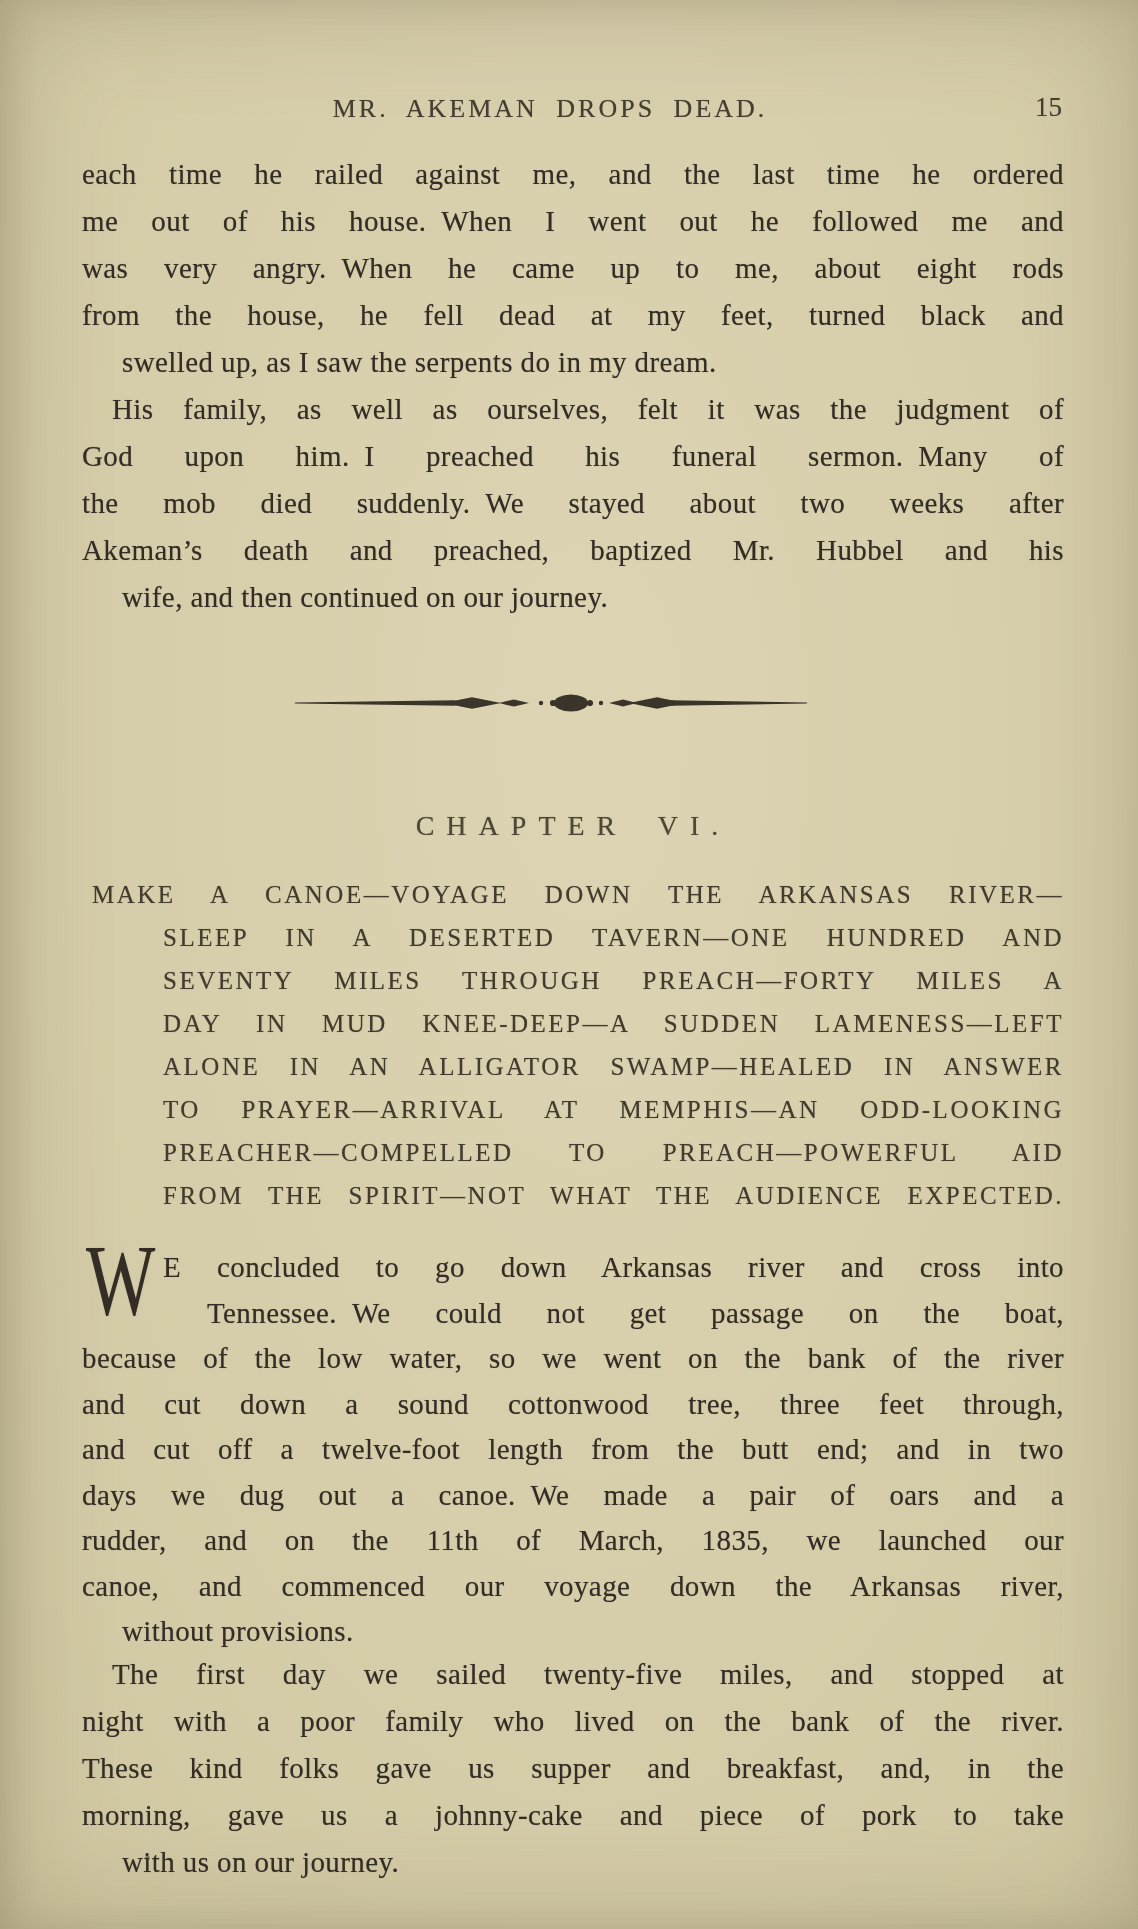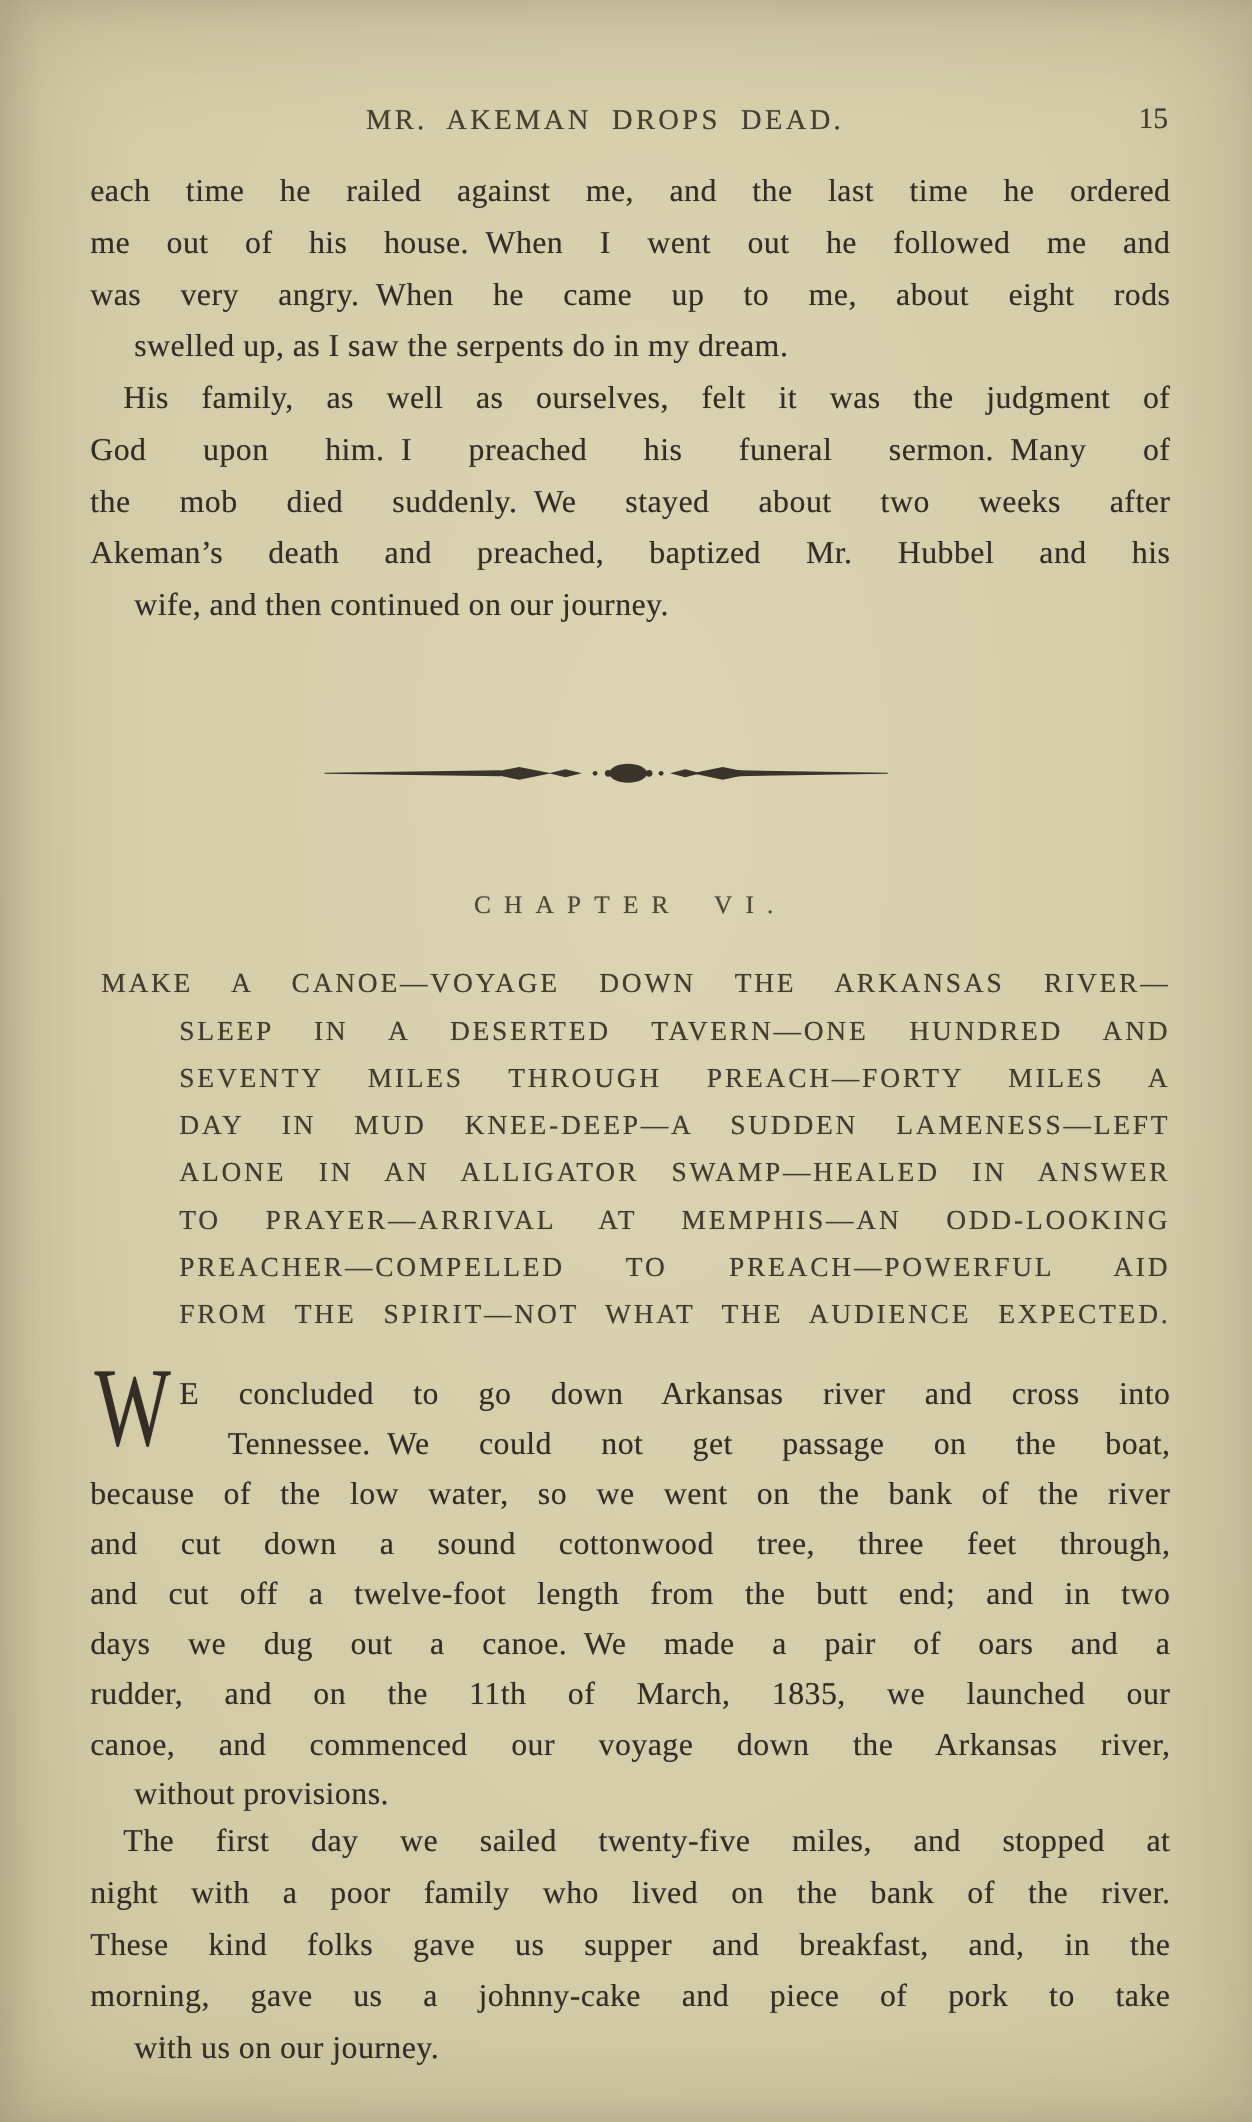--- a/index.html
+++ b/index.html
@@ -39,21 +39,21 @@
   .indent-first .tline:first-child { text-indent:30px; }
 
   .block-a { top:151px; }
 
   
   .ornament { position:absolute; top:690px; left:293px; width:516px; height:26px; }
 
   
   .chapter-heading {
     top:810px; text-align:center;
-    font-size:23px; letter-spacing:12px; word-spacing:12px;
+    font-size:28px; letter-spacing:12px; word-spacing:12px;
     color:#4e4736; text-shadow:0 0 1px rgba(78,71,54,.5);
     white-space:nowrap;
   }
 
   
   .summary { top:873px; font-size:25px; line-height:43px; letter-spacing:2.5px;
              color:#423b2e; text-shadow:0 0 0.8px rgba(66,59,46,.5); }
   .summary-lines .tline { margin-left:81px; text-align-last:justify; }
   .summary-lines .tline:first-child { margin-left:10px; }
   .summary-lines .tline:last-child { text-align-last:justify; }
@@ -82,20 +82,21 @@
   <div class="col running-head">
     <div class="running-title">MR. AKEMAN DROPS DEAD.</div>
     <div class="page-number">15</div>
   </div>
 
   <div class="col block-a bodytext">
     <div class="lines">
         <div class="tline">each time he railed against me, and the last time he ordered</div>
         <div class="tline">me out of his house. When I went out he followed me and</div>
         <div class="tline">was very angry. When he came up to me, about eight rods</div>
+        <div class="tline">from the house, he fell dead at my feet, turned black and</div>
         <div class="tline">swelled up, as I saw the serpents do in my dream.</div>
       </div>
     <div class="lines indent-first">
         <div class="tline">His family, as well as ourselves, felt it was the judgment of</div>
         <div class="tline">God upon him. I preached his funeral sermon. Many of</div>
         <div class="tline">the mob died suddenly. We stayed about two weeks after</div>
         <div class="tline">Akeman’s death and preached, baptized Mr. Hubbel and his</div>
         <div class="tline">wife, and then continued on our journey.</div>
       </div>
   </div>

